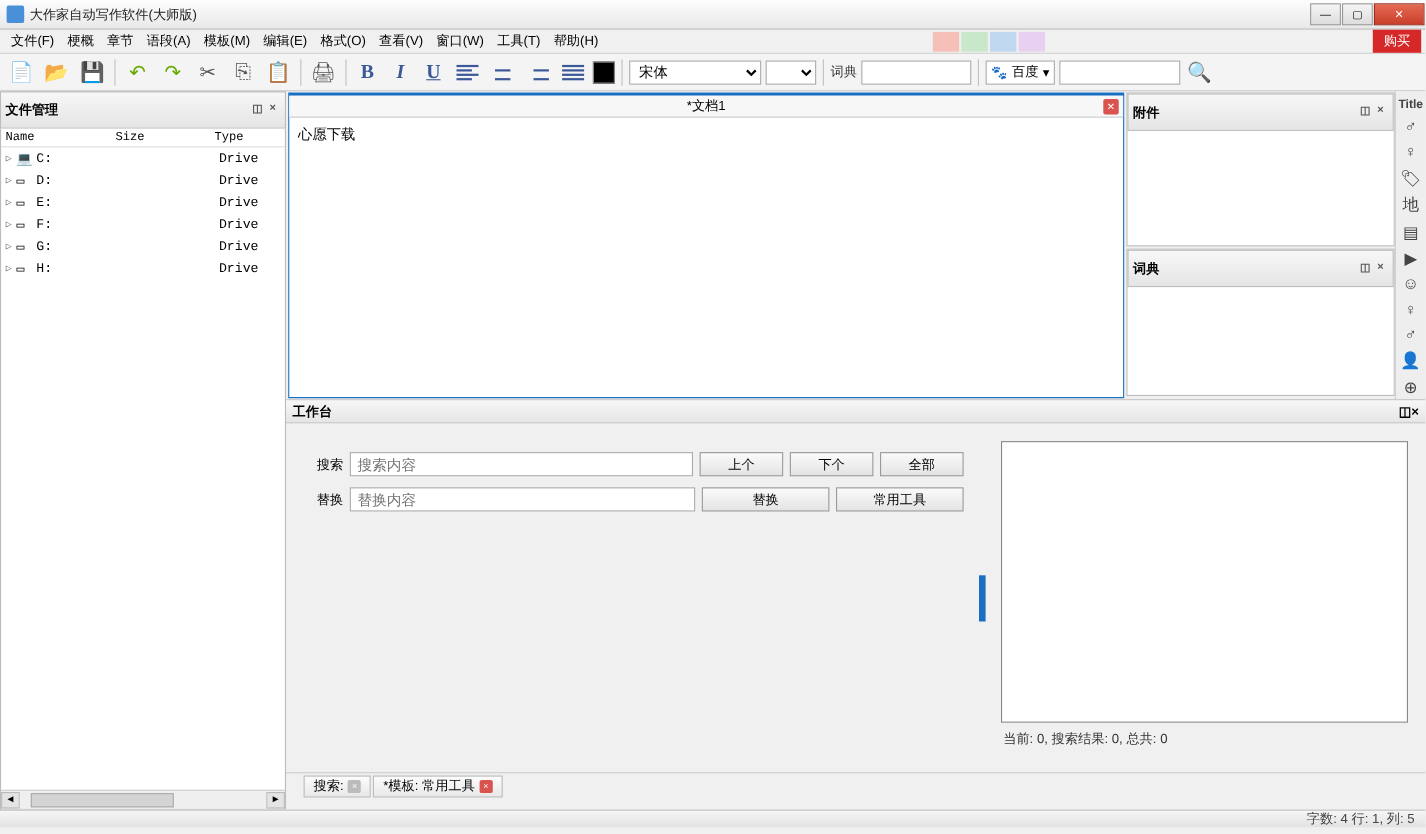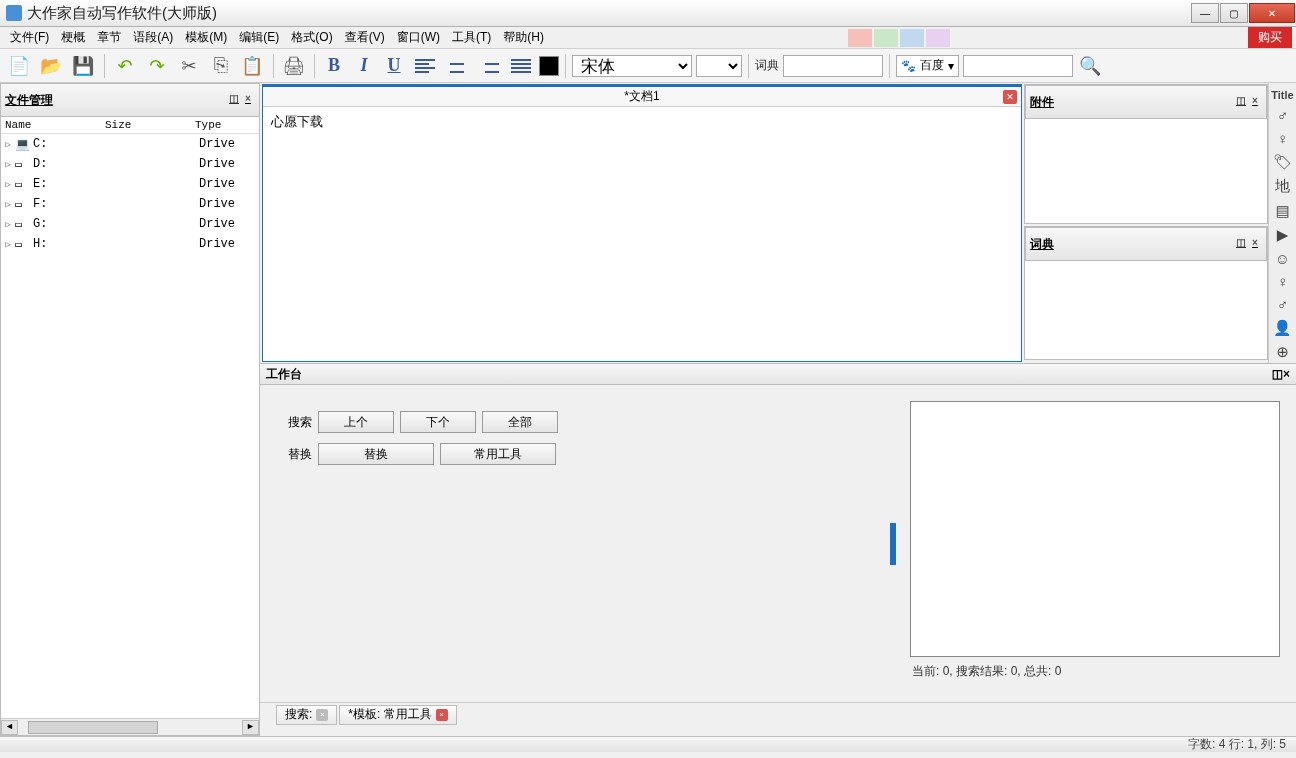--- a/index.html
+++ b/index.html
@@ -1,55 +1,55 @@
 <!DOCTYPE html>
 <html><head>
 <meta charset="utf-8">
 <style>
 * { box-sizing: border-box; margin: 0; padding: 0; }
 body { font-family: "Microsoft YaHei", SimSun, Arial, sans-serif; font-size: 12px; background: #f0f0f0; overflow: hidden; width: 1296px; height: 758px; }
 
 
 .titlebar { height: 27px; background: linear-gradient(#fdfdfd, #e8e8e8); border-bottom: 1px solid #b0b0b0; display: flex; align-items: center; padding-left: 6px; }
 .titlebar .app-icon { width: 16px; height: 16px; background: #4a90d9; border-radius: 2px; margin-right: 5px; }
-.titlebar .title-text { flex: 1; font-size: 15px; color: #222; }
+.titlebar .title-text { flex: 1; font-size: 12px; color: #222; }
 .win-controls { display: flex; height: 20px; }
 .win-btn { width: 28px; height: 20px; display: flex; align-items: center; justify-content: center; font-size: 10px; border: 1px solid #999; background: linear-gradient(#f5f5f5,#ddd); margin-right: 1px; }
 .win-btn.close { width: 46px; background: linear-gradient(#e56a54,#c8402a); color:#fff; border:1px solid #9a2b1a; }
 
 
 .menubar { height: 22px; background: #f0f0f0; display: flex; align-items: center; padding-left: 4px; border-bottom: 1px solid #d0d0d0; }
 .menu-item { padding: 2px 6px; cursor: default; }
 .menu-spacer { flex: 1; }
 .color-swatch { width: 24px; height: 18px; margin: 0 1px; }
 .buy-btn { background: #d62828; color: #fff; padding: 2px 10px; margin-right: 4px; }
 
 
 .toolbar { height: 34px; background: #f4f4f4; border-bottom: 1px solid #cacaca; display: flex; align-items: center; padding: 0 6px; gap: 4px; }
 .tbtn { width: 28px; height: 28px; display: flex; align-items: center; justify-content: center; font-size: 18px; color:#555; border-radius:2px; }
 .tsep { width: 1px; height: 24px; background: #c0c0c0; margin: 0 2px; }
 .fmt-btn { font-family: Georgia; font-size:18px; font-weight:bold; color:#3b5998; width:26px; text-align:center; }
 .align-icon { display:flex; flex-direction:column; gap:2px; width:20px; }
 .align-icon span { height:2px; background:#3b5998; }
 .color-box { width:20px; height:20px; background:#000; border:1px solid #888; }
-.combo { height:22px; border:1px solid #aaa; background:#fff; font-size:17px; padding:0 4px; }
+.combo { height:22px; border:1px solid #aaa; background:#fff; font-size:13px; padding:0 4px; }
 .search-select { display:flex; align-items:center; border:1px solid #aaa; background:#fff; height:22px; padding:0 4px; gap:4px; }
 .search-select .paw { color:#3b5bdb; font-size:12px; }
 .search-input { height:22px; border:1px solid #aaa; background:#fff; width:110px; padding:0 4px; }
 .lbl { font-size:12px; color:#333; }
 
 
 .main { display:flex; height: calc(100% - 27px - 22px - 34px - 22px); }
 .left-col { width: 260px; display:flex; flex-direction:column; }
 .center-col { flex:1; display:flex; flex-direction:column; min-width:0; }
 .right-col { width: 246px; display:flex; flex-direction:column; }
 .far-right { width: 28px; background:#eee; border-left:1px solid #ccc; display:flex; flex-direction:column; align-items:center; gap:6px; padding-top:6px; }
 .far-right .ricon { width:22px; height:22px; display:flex; align-items:center; justify-content:center; font-size:15px; color:#444; }
 
-.panel-header { height:21px; background:linear-gradient(#f7f7f7,#e5e5e5); border:1px solid #bcbcbc; display:flex; align-items:center; padding:16px 4px; font-weight:bold; font-size:12px;text-decoration:underline; }
+.panel-header { height:21px; background:linear-gradient(#f7f7f7,#e5e5e5); border:1px solid #bcbcbc; display:flex; align-items:center; padding:16px 4px; font-weight:bold; font-size:12px; }
 .panel-header .ph-title { flex:1; }
 .panel-header .ph-btn { width:14px; height:14px; font-size:10px; color:#555; text-align:center; cursor:default; }
 
 
 .file-panel { flex:1; display:flex; flex-direction:column; border:1px solid #bcbcbc; border-top:none; background:#fff; min-height:0; }
 .tree-header { display:flex; font-family: "Courier New", monospace; font-size:11px; border-bottom:1px solid #ddd; }
 .tree-header div { padding:2px 4px; }
 .th-name { width:100px; } .th-size { width:90px; } .th-type { flex:1; }
 .tree-body { flex:1; overflow:auto; }
 .tree-row { display:flex; align-items:center; font-family:"Courier New",monospace; font-size:12px; height:20px; }
@@ -331,26 +331,28 @@
     <div class="workbench">
       <div class="wb-header">
         <span class="title">工作台</span>
         <span class="ph-btn">◫</span>
         <span class="ph-btn">×</span>
       </div>
       <div class="wb-body">
         <div class="wb-left">
           <div class="find-row">
             <span class="flabel">搜索</span>
+            <input placeholder="搜索内容" style="">
             <div class="fbtn">上个</div>
             <div class="fbtn">下个</div>
             <div class="fbtn">全部</div>
           </div>
           <div class="find-row">
             <span class="flabel">替换</span>
+            <input placeholder="替换内容" style="">
             <div class="fbtn" style="width:116px">替换</div>
             <div class="fbtn" style="width:116px">常用工具</div>
           </div>
         </div>
         <div class="splitter"></div>
         <div class="wb-right">
           <div class="preview"></div>
           <div class="status-line">当前: 0, 搜索结果: 0, 总共: 0</div>
         </div>
       </div>

